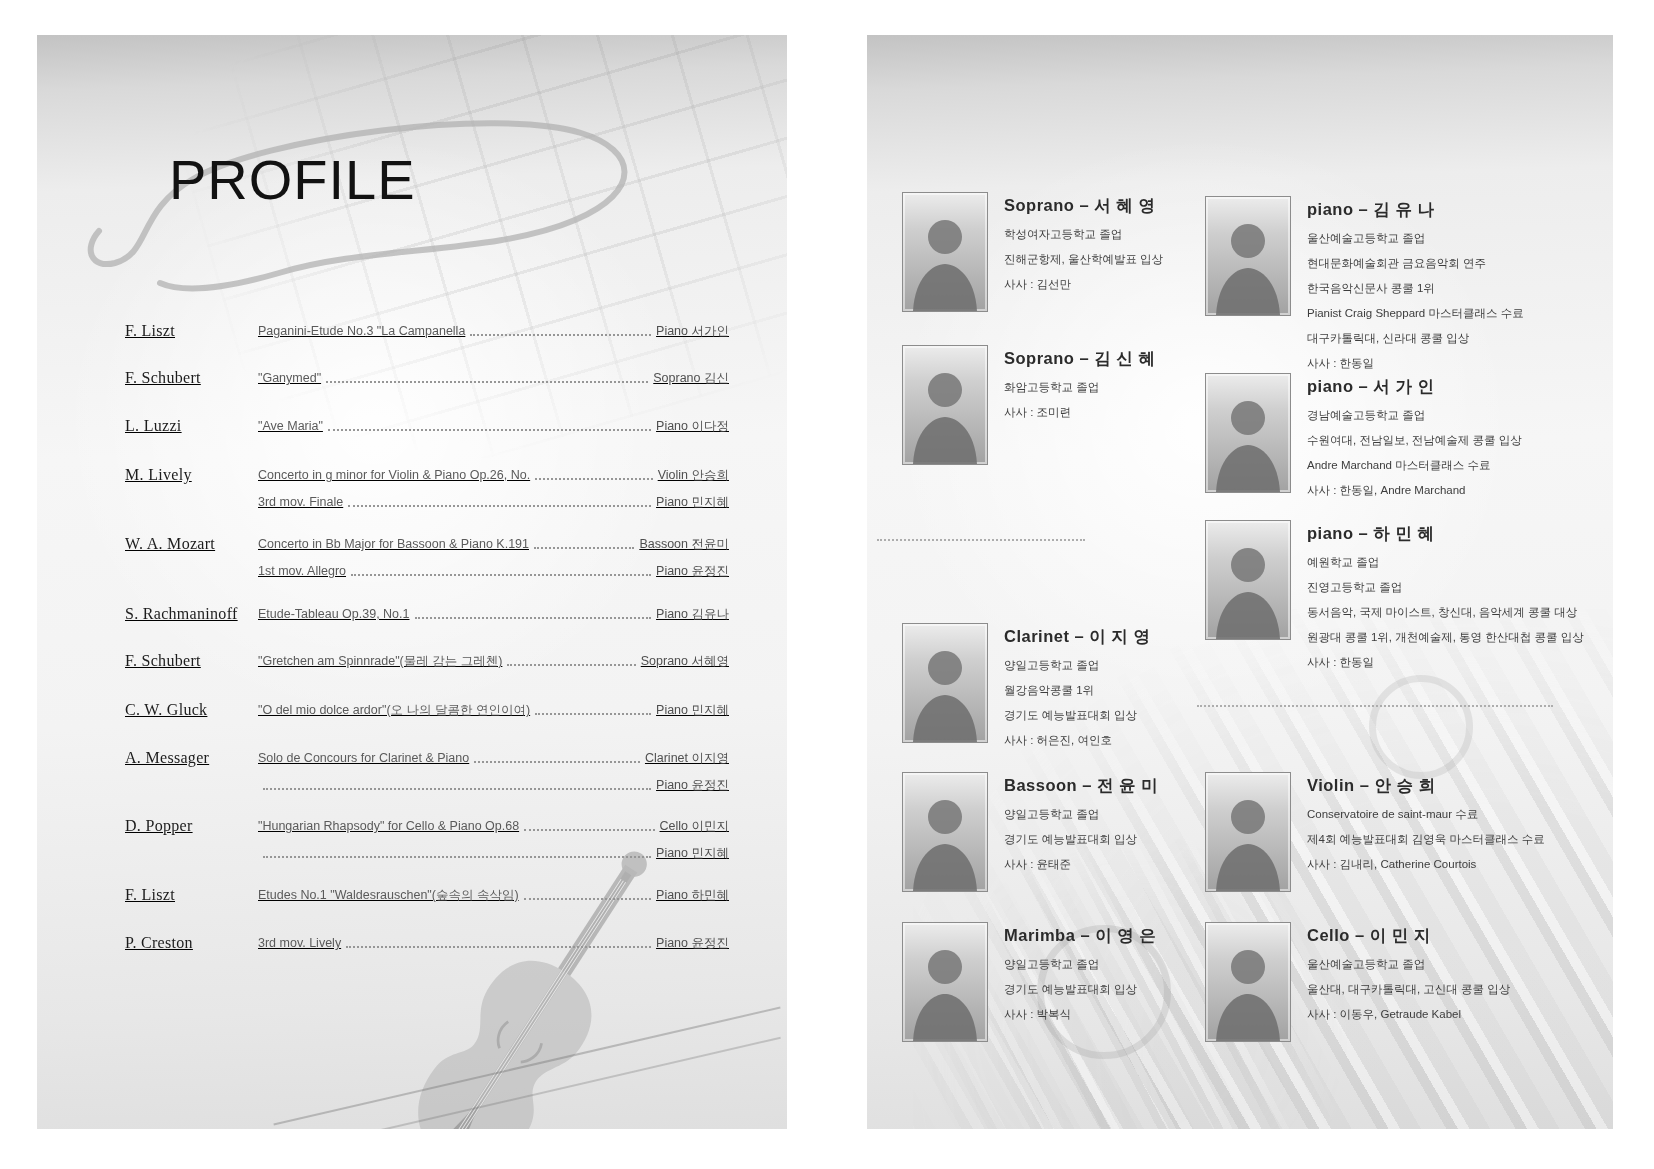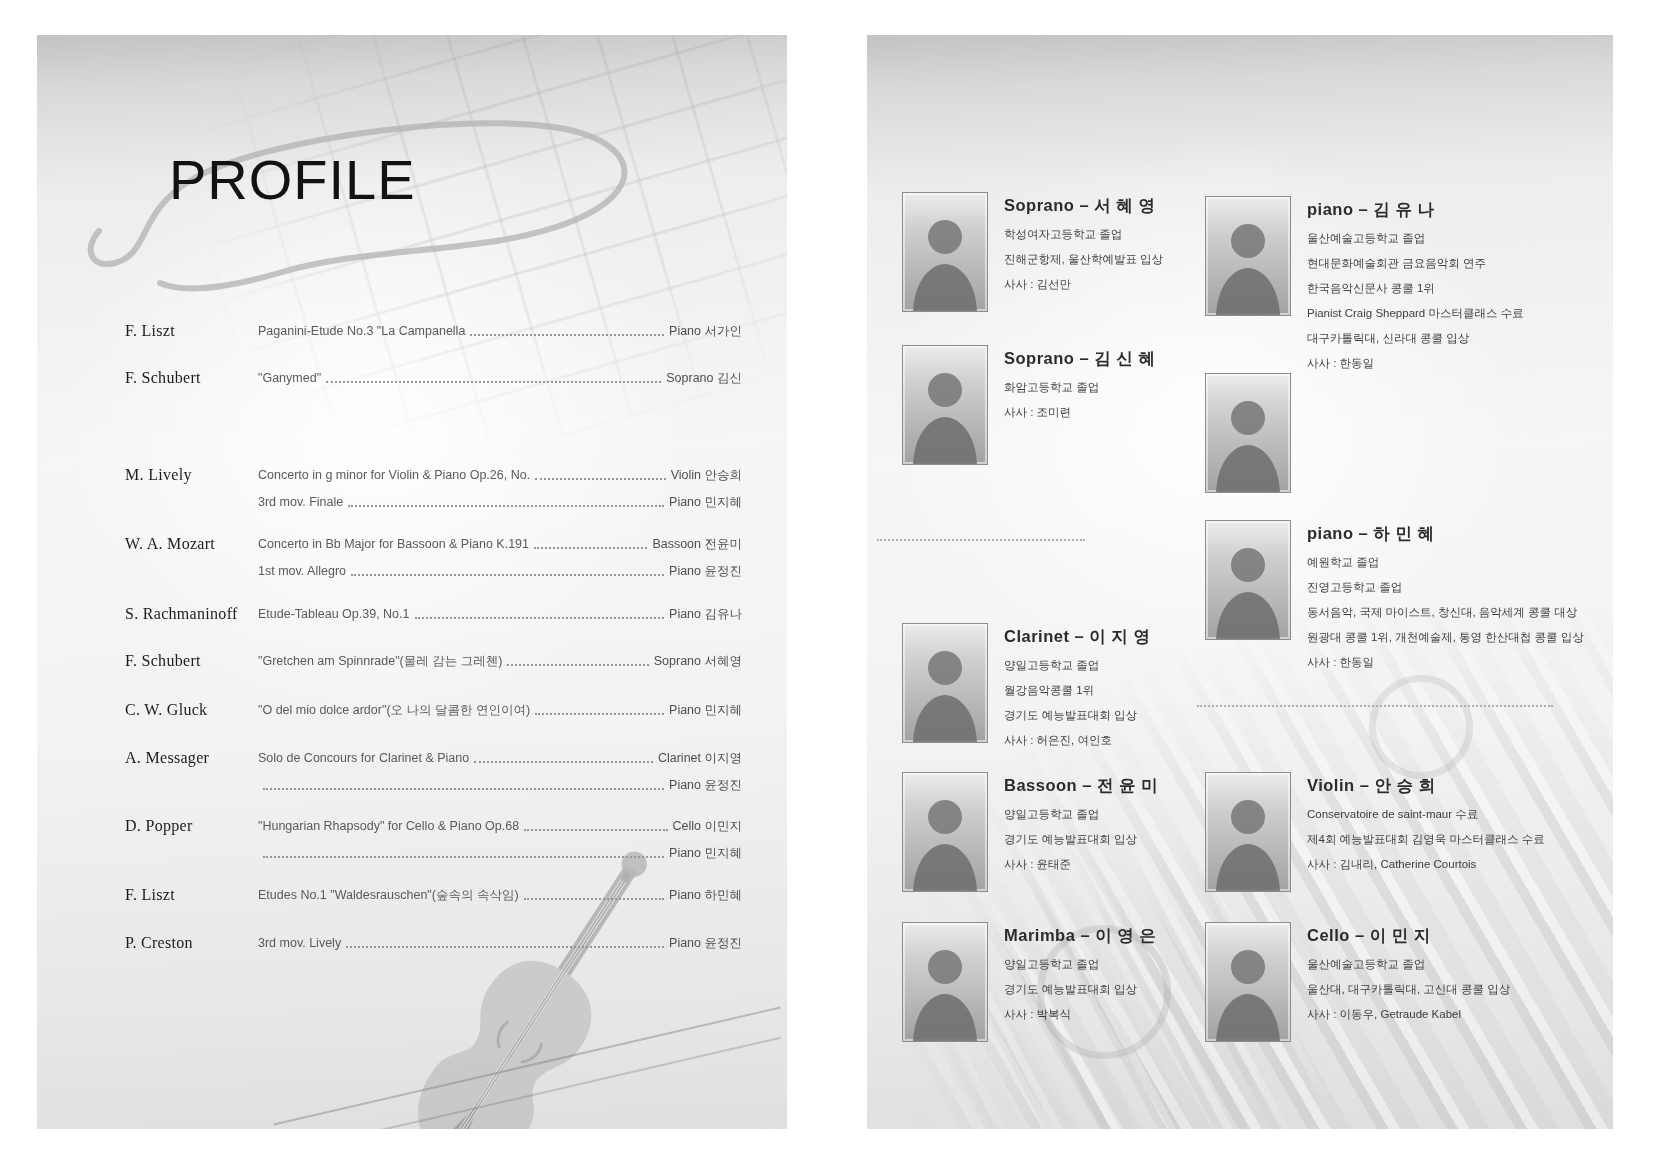--- a/index.html
+++ b/index.html
@@ -51,21 +51,21 @@
   .ring{border-radius:50%;border:7px solid rgba(160,160,160,.28);}
   .ring1{left:170px;bottom:70px;width:120px;height:120px;}
   .ring2{right:140px;top:640px;width:90px;height:90px;border-color:rgba(160,160,160,.22);}
 
   
   .page-title{
     position:absolute;left:132px;top:112px;z-index:2;
     font-size:56px;font-weight:500;letter-spacing:1px;color:#121212;
   }
   .program{position:absolute;left:88px;top:0;width:620px;height:100%;z-index:2;}
-  .prog-group{position:absolute;left:0;right:3px;display:flex;}
+  .prog-group{position:absolute;left:0;right:16px;display:flex;text-decoration:underline;}
   .composer{
     width:133px;flex:none;font-family:"Liberation Serif","DejaVu Serif",serif;
     font-size:16px;color:#1c1c1c;padding-top:4px;letter-spacing:.3px;
   }
   .pieces{flex:1;display:flex;flex-direction:column;}
   .pline{display:flex;height:27px;line-height:27px;font-size:12.5px;color:#5a5a5a;}
   .ptext{white-space:nowrap;}
   .leader{flex:1;min-width:14px;border-bottom:2px dotted #969696;align-self:flex-end;margin:0 5px 9px 5px;}
   .performer{white-space:nowrap;color:#4f4f4f;}
 
@@ -127,20 +127,30 @@
       <div class="composer">F. Schubert</div>
       <div class="pieces">
           <div class="pline">
         <span class="ptext">"Ganymed"</span>
         <span class="leader"></span>
         <span class="performer">Soprano 김신</span>
       </div>
         </div>
     </div>
 
+    <div class="prog-group" style="top:378px">
+      <div class="composer">L. Luzzi</div>
+      <div class="pieces">
+          <div class="pline">
+        <span class="ptext">"Ave Maria"</span>
+        <span class="leader"></span>
+        <span class="performer">Piano 이다정</span>
+      </div>
+        </div>
+    </div>
 
     <div class="prog-group" style="top:427px">
       <div class="composer">M. Lively</div>
       <div class="pieces">
         <div class="pline">
           <span class="ptext">Concerto in g minor for Violin &amp; Piano Op.26, No.</span>
           <span class="leader"></span>
           <span class="performer">Violin 안승희</span>
         </div>
         <div class="pline">
@@ -359,20 +369,27 @@
     </div>
   </div>
 
   <div class="profile" style="left:338px;top:338px">
     <div class="photo">
       <svg viewBox="0 0 84 118">
           <circle cx="42" cy="44" r="17" fill="#787878"></circle>
           <path d="M10,118 C12,84 30,71 42,71 C54,71 72,84 74,118 Z" fill="#6e6e6e"></path>
         </svg>
     </div>
+    <div class="pinfo">
+      <div class="ptitle">piano – 서 가 인</div>
+      <div class="pdetail">경남예술고등학교 졸업</div>
+      <div class="pdetail">수원여대, 전남일보, 전남예술제 콩쿨 입상</div>
+      <div class="pdetail">Andre Marchand 마스터클래스 수료</div>
+      <div class="pdetail">사사 : 한동일, Andre Marchand</div>
+    </div>
   </div>
 
   <div class="profile" style="left:338px;top:485px">
     <div class="photo">
       <svg viewBox="0 0 84 118">
           <circle cx="42" cy="44" r="17" fill="#787878"></circle>
           <path d="M10,118 C12,84 30,71 42,71 C54,71 72,84 74,118 Z" fill="#6e6e6e"></path>
         </svg>
     </div>
     <div class="pinfo">

